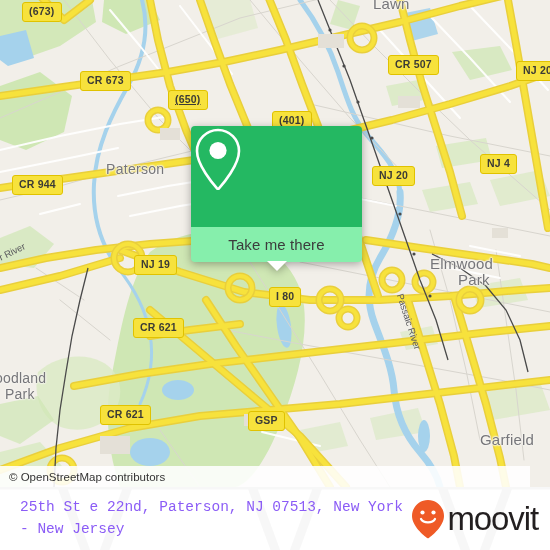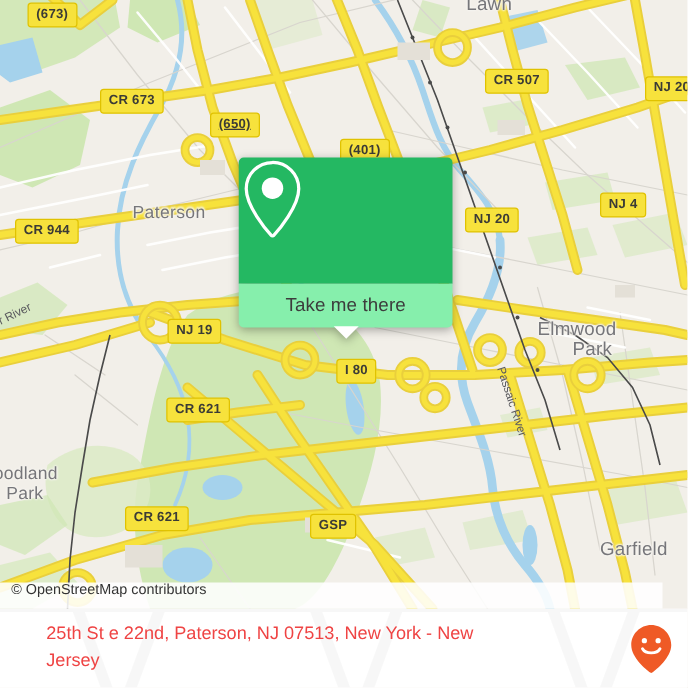--- a/index.html
+++ b/index.html
@@ -86,43 +86,43 @@
     border-left: 10px solid transparent;
     border-right: 10px solid transparent;
     border-top: 10px solid #fff;
   }
 
   
   #attribution {
     position: absolute; left: 0; top: 466px;
     width: 530px; height: 21px;
     background: rgba(255,255,255,.88);
-    display: flex; 
+    display: flex; align-items: center;
   }
   #attribution-text {
     font-size: 11.5px; color: #333; padding-left: 9px;
     font-family: "Liberation Sans", sans-serif;
   }
 
   
   #footer {
     position: absolute; left: 0; top: 487px;
     width: 550px; height: 63px;
     background: #ffffff;
     display: flex; align-items: center;
     overflow: hidden;
   }
   #footer-watermark { position: absolute; left: 0; top: -60px; opacity: .5; }
   #footer-address {
     position: relative;
-    font-size: 14.5px; color: #ef4444;
+    font-size: 14.5px; color: #8b5cf6;
     line-height: 1.45;
-    padding-left: 37px;
+    padding-left: 20px;
     width: 420px;
-    font-family: Liberation Sans, sans-serif;
+    font-family: Liberation Mono, monospace;
   }
   #brand {
     position: absolute; right: 12px; top: 50%;
     transform: translateY(-50%);
     display: flex; align-items: center; gap: 2px;
   }
   #brand-name {
     font-size: 33px; color: #231f20; letter-spacing: -1.1px;
     font-family: "Liberation Sans", sans-serif;
   }
@@ -393,16 +393,17 @@
     <div id="footer-address">25th St e 22nd, Paterson, NJ 07513, New York - New Jersey</div>
 
     <div id="brand">
       <svg width="34" height="40" viewBox="0 0 34 40">
         <path d="M17 1 C8.2 1 1 8.2 1 17 C1 27 13 36.8 16.2 39 C16.7 39.4 17.3 39.4 17.8 39
                  C21 36.8 33 27 33 17 C33 8.2 25.8 1 17 1 Z" fill="#ef5a26"></path>
         <circle cx="11.5" cy="13.5" r="2.1" fill="#ffffff"></circle>
         <circle cx="22.5" cy="13.5" r="2.1" fill="#ffffff"></circle>
         <path d="M10 20 C12.4 24.4 21.6 24.4 24 20" fill="none" stroke="#ffffff" stroke-width="2.3" stroke-linecap="round"></path>
       </svg>
+      <span id="brand-name">moovit</span>
     </div>
   </div>
 
 </div>
 
 </body></html>

